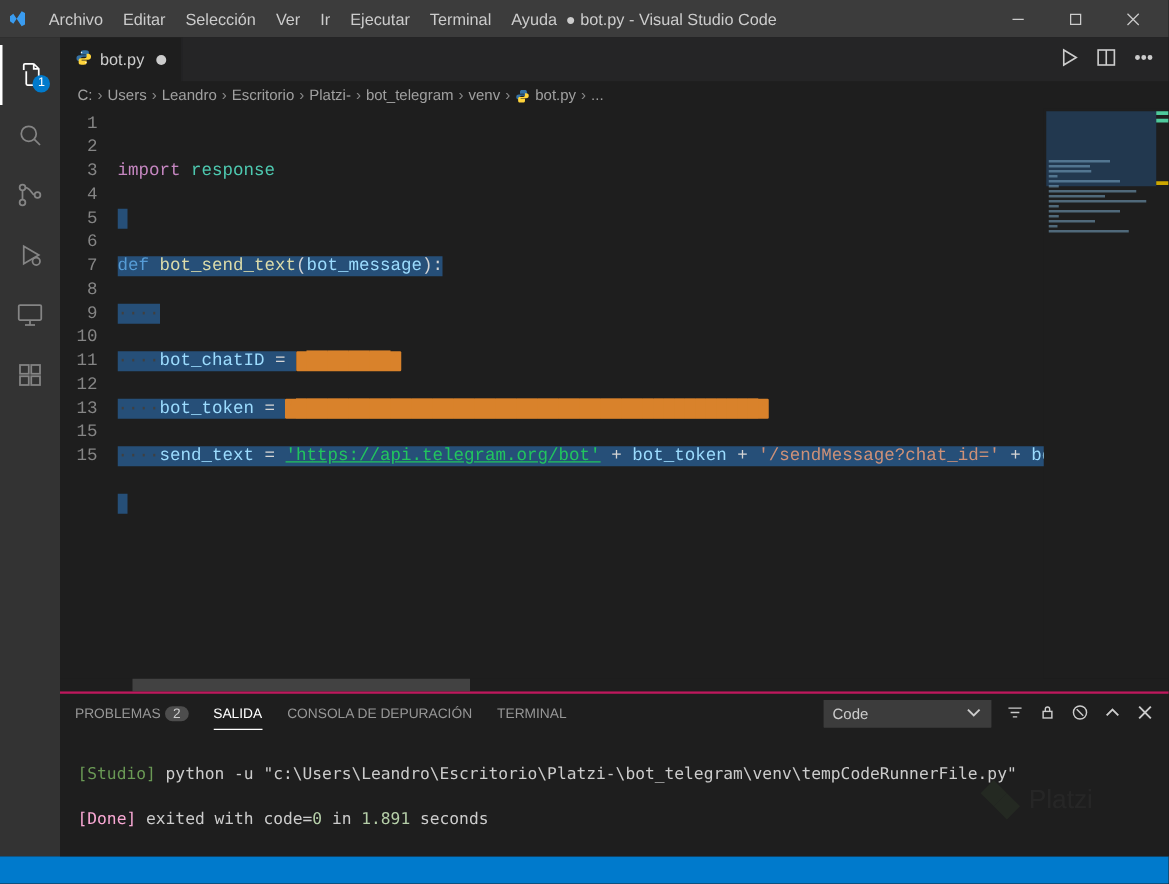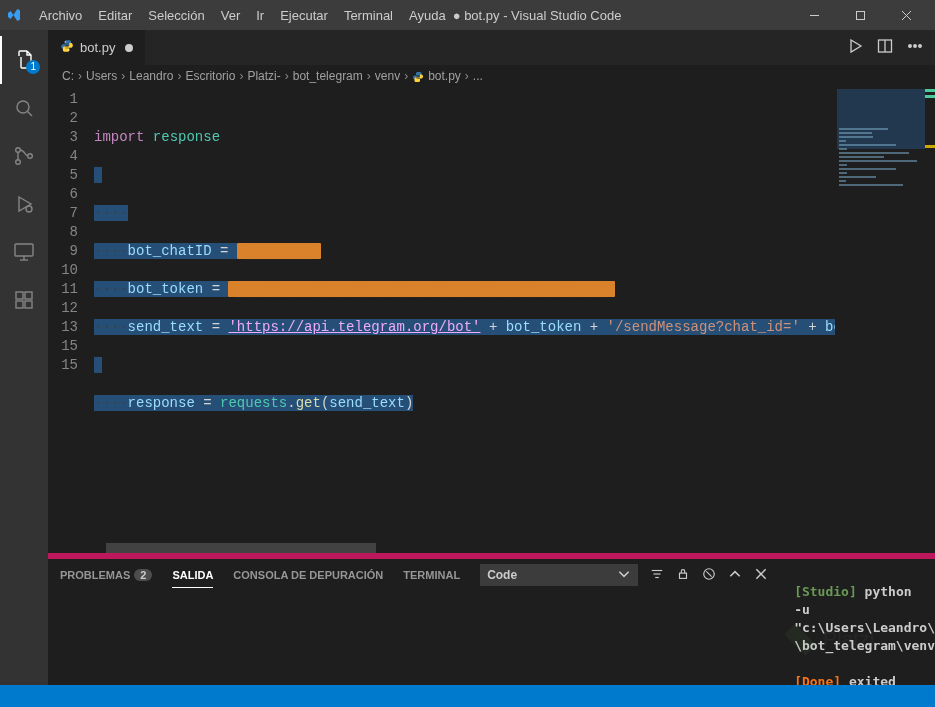--- a/index.html
+++ b/index.html
@@ -35,49 +35,49 @@
 
   .editor { flex:1; display:flex; font-family:Consolas,"Courier New",monospace; font-size:14px; line-height:19px; position:relative; overflow:hidden; }
   .gutter { width:46px; text-align:right; color:#858585; padding-right:16px; padding-top:3px; user-select:none; }
   .code { flex:1; padding-top:3px; white-space:pre; color:#d4d4d4; position:relative; min-width:0; overflow:hidden; }
   .line { height:19px; }
   .sel { background:#264f78; }
   .hl-orange { background:#d9822b; color:#d9822b; border-radius:1px; }
   .tok-kw { color:#c586c0; }
   .tok-mod { color:#4ec9b0; }
   .tok-str { color:#ce9178; }
-  .tok-link { color:#f0abfc; text-decoration:underline; }
+  .tok-link { color:#22c55e; text-decoration:underline; }
   .tok-fn { color:#dcdcaa; }
   .tok-var { color:#9cdcfe; }
   .tok-def { color:#569cd6; }
   .tok-op { color:#d4d4d4; }
   .tok-ws { color:#404040; }
 
   .minimap { position:absolute; right:0; top:0; width:100px; height:100%; background:#1e1e1e; }
   .minimap .mini-sel { position:absolute; top:2px; left:2px; right:10px; height:60px; background:rgba(38,79,120,0.55); }
   .minimap .overview { position:absolute; right:0; top:0; width:10px; height:100%; }
   .minimap .ov-line { position:absolute; right:0; width:10px; height:3px; background:#4ec99c; }
   .minimap .ov-line.warn { background:#cca700; }
   .minimap .mini-code { position:absolute; top:3px; left:4px; right:14px; }
   .minimap .mc { height:2px; margin-bottom:2px; background:#7aa7c7; opacity:.55; }
 
   .hscroll { height:10px; background:#1e1e1e; position:relative; }
   .hscroll .thumb { position:absolute; left:58px; top:0; height:10px; width:270px; background:rgba(121,121,121,0.4); }
 
-  .panel { height:132px; border-top:6px solid #be185d; background:#1e1e1e; display:flex; flex-direction:row;font-weight:bold; }
+  .panel { height:132px; border-top:2px solid #be185d; background:#1e1e1e; display:flex; flex-direction:column; }
   .panel-tabs { height:32px; display:flex; align-items:center; padding:0 12px; gap:20px; font-size:11px; color:#969696; }
   .panel-tabs .pt { padding:6px 0; text-transform:uppercase; }
   .panel-tabs .pt.active { color:#fff; border-bottom:1px solid #fff; }
   .panel-tabs .countb { background:#4d4d4d; color:#ccc; border-radius:8px; padding:0 6px; margin-left:4px; font-size:11px; }
   .panel-tabs .right { margin-left:auto; display:flex; align-items:center; gap:12px; }
-  .sel-box { background:#3c3c3c; border:1px solid #3c3c3c; color:#ccc; height:22px; width:158px; display:flex; align-items:center; padding:0 6px; justify-content:space-between; font-size:12px; }
+  .sel-box { background:#3c3c3c; border:1px solid #3c3c3c; color:#ccc; height:22px; width:134px; display:flex; align-items:center; padding:0 6px; justify-content:space-between; font-size:12px; }
   .panel-tabs svg { width:14px; height:14px; stroke:#cccccc; fill:none; stroke-width:1.3; }
   .panel-out { flex:1; padding:6px 14px; font-family:Consolas,monospace; font-size:13px; line-height:18px; white-space:pre-wrap; overflow:hidden; }
   .c-run { color:#6a9955; }
-  .c-done { color:#f97316; }
+  .c-done { color:#f9a8d4; }
   .c-num { color:#b5cea8; }
 
   .statusbar { height:22px; background:#007acc; color:#fff; display:flex; align-items:center; font-size:12px; padding:0 8px; }
 
   .watermark { position:absolute; right:14px; bottom:36px; opacity:.08; pointer-events:none; }
   .watermark svg { width:140px; height:60px; }
 </style>
 </head>
 <body>
 
@@ -235,26 +235,26 @@
           <div class="line">11</div>
           <div class="line">12</div>
           <div class="line">13</div>
           <div class="line">15</div>
           <div class="line">15</div>
       </div>
       <div class="code">
         
 <div class="line"><span class="tok-kw">import</span> <span class="tok-mod">response</span></div>
 <div class="line"><span class="sel"> </span></div>
+<div class="line"><span class="sel"><span class="tok-def">def</span> <span class="tok-fn">bot_send_text</span><span class="tok-op">(</span><span class="tok-var">bot_message</span><span class="tok-op">):</span></span></div>
 <div class="line"><span class="sel"><span class="tok-ws">····</span></span></div>
 <div class="line"><span class="sel"><span class="tok-ws">····</span><span class="tok-var">bot_chatID</span><span> = </span></span><span class="hl-orange">'████████'</span></div>
 <div class="line"><span class="sel"><span class="tok-ws">····</span><span class="tok-var">bot_token</span><span> = </span></span><span class="hl-orange">'████████████████████████████████████████████'</span></div>
 <div class="line"><span class="sel"><span class="tok-ws">····</span><span class="tok-var">send_text</span><span> = </span><span class="tok-link">'https://api.telegram.org/bot'</span><span> + </span><span class="tok-var">bot_token</span><span> + </span><span class="tok-str">'/sendMessage?chat_id='</span><span> + </span><span class="tok-var">bot_c</span></span></div>
 <div class="line"><span class="sel"> </span></div>
-<div class="line"><span class="sel"><span class="tok-ws">····</span><span class="tok-var">response</span><span> = </span><span class="tok-mod">requests</span><span class="tok-op">.</span><span class="tok-fn">get</span><span class="tok-op">(</span><span class="tok-var">send_text</span><span class="tok-op">)</span></span></div>
 
 
 
 
 
         <div class="minimap">
           <div class="mini-sel"></div>
           <div class="mini-code">
             <div class="mc" style="width:60%"></div><div class="mc" style="width:40%"></div><div class="mc" style="width:42%"></div><div class="mc" style="width:8%"></div><div class="mc" style="width:70%"></div><div class="mc" style="width:10%"></div><div class="mc" style="width:85%"></div><div class="mc" style="width:55%"></div><div class="mc" style="width:95%"></div><div class="mc" style="width:10%"></div><div class="mc" style="width:70%"></div><div class="mc" style="width:10%"></div><div class="mc" style="width:45%"></div><div class="mc" style="width:8%"></div><div class="mc" style="width:78%"></div>
           </div>

